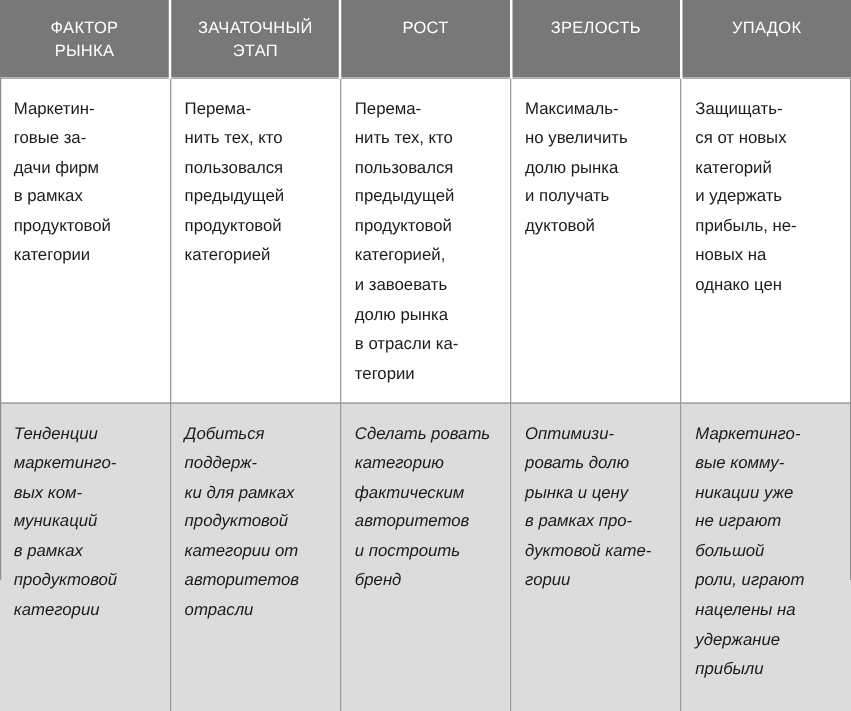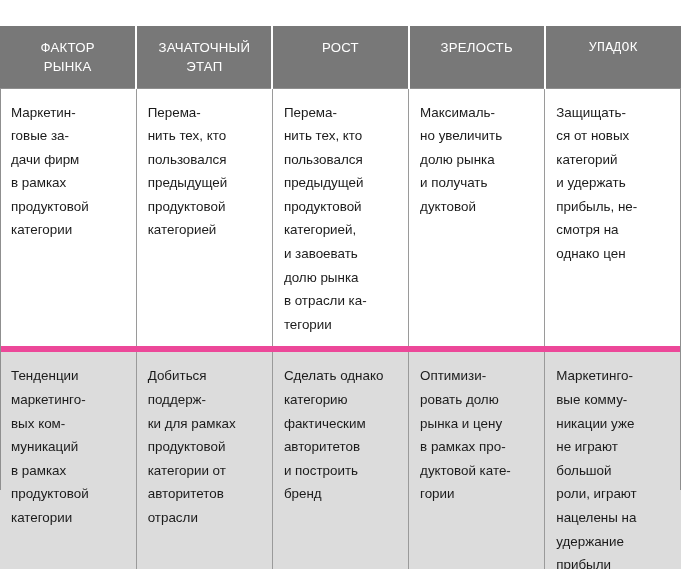--- a/index.html
+++ b/index.html
@@ -11,21 +11,20 @@
     width: 681px;
     height: 569px;
     font-family: "Liberation Sans", "DejaVu Sans", sans-serif;
     overflow: hidden;
   }
   .table-wrap {
     width: 681px;
     height: 464px;
     position: relative;
     box-sizing: border-box;
-    margin-top: 26px;
   }
   table.matrix {
     width: 681px;
     height: 569px;
     border-collapse: collapse;
     table-layout: fixed;
   }
   table.matrix col { width: 136.2px; }
 
   
@@ -37,21 +36,21 @@
     font-weight: normal;
     letter-spacing: 0.25px;
     text-align: center;
     vertical-align: top;
     padding: 12px 6px 0 6px;
     border: none;
     border-right: 2px solid #ffffff;
     line-height: 19px;
     box-sizing: border-box;
   }
-  th.header-cell:last-child { border-right: none; font-family: Liberation Mono, monospace; }
+  th.header-cell:last-child { border-right: none; }
   th.header-cell .hdr-line { display: block; white-space: pre; }
 
   
   tr.body-row-1 { height: 260px; }
   tr.body-row-2 { height: 247px; }
 
   td.body-cell {
     font-size: 13.4px;
     color: #1b1b1b;
     vertical-align: top;
@@ -63,22 +62,23 @@
   }
   td.body-cell:last-child { border-right: none; }
 
   tr.row-white td.body-cell {
     background: #ffffff;
     border-top: 1px solid #8f8f8f;
     border-bottom: 1px solid #8f8f8f;
   }
   tr.row-shaded td.body-cell {
     background: #dcdcdc;
-    border-top: 6px solid #ec4899;
+    border-top: 1px solid #ec4899;
     border-bottom: none;
+    font-style: italic;
   }
   .cell-line { display: block; white-space: pre; }
 
   
   .frame-left, .frame-right {
     position: absolute;
     top: 62px;
     bottom: 0;
     width: 1px;
     background: #8f8f8f;
@@ -155,21 +155,21 @@
             <span class="cell-line">долю рынка</span>
             <span class="cell-line">и получать</span>
             <span class="cell-line">дуктовой</span>
           </td>
           <td class="body-cell">
             <span class="cell-line">Защищать-</span>
             <span class="cell-line">ся от новых</span>
             <span class="cell-line">категорий</span>
             <span class="cell-line">и удержать</span>
             <span class="cell-line">прибыль, не-</span>
-            <span class="cell-line">смотря на</span>
+            <span class="cell-line">новых на</span>
             <span class="cell-line">однако цен</span>
           </td>
         </tr>
         <tr class="body-row-2 row-shaded">
           <td class="body-cell">
             <span class="cell-line">Тенденции</span>
             <span class="cell-line">маркетинго-</span>
             <span class="cell-line">вых ком-</span>
             <span class="cell-line">муникаций</span>
             <span class="cell-line">в рамках</span>
@@ -179,21 +179,21 @@
           <td class="body-cell">
             <span class="cell-line">Добиться</span>
             <span class="cell-line">поддерж-</span>
             <span class="cell-line">ки для рамках</span>
             <span class="cell-line">продуктовой</span>
             <span class="cell-line">категории от</span>
             <span class="cell-line">авторитетов</span>
             <span class="cell-line">отрасли</span>
           </td>
           <td class="body-cell">
-            <span class="cell-line">Сделать однако</span>
+            <span class="cell-line">Сделать ровать</span>
             <span class="cell-line">категорию</span>
             <span class="cell-line">фактическим</span>
             <span class="cell-line">авторитетов</span>
             <span class="cell-line">и построить</span>
             <span class="cell-line">бренд</span>
           </td>
           <td class="body-cell">
             <span class="cell-line">Оптимизи-</span>
             <span class="cell-line">ровать долю</span>
             <span class="cell-line">рынка и цену</span>

